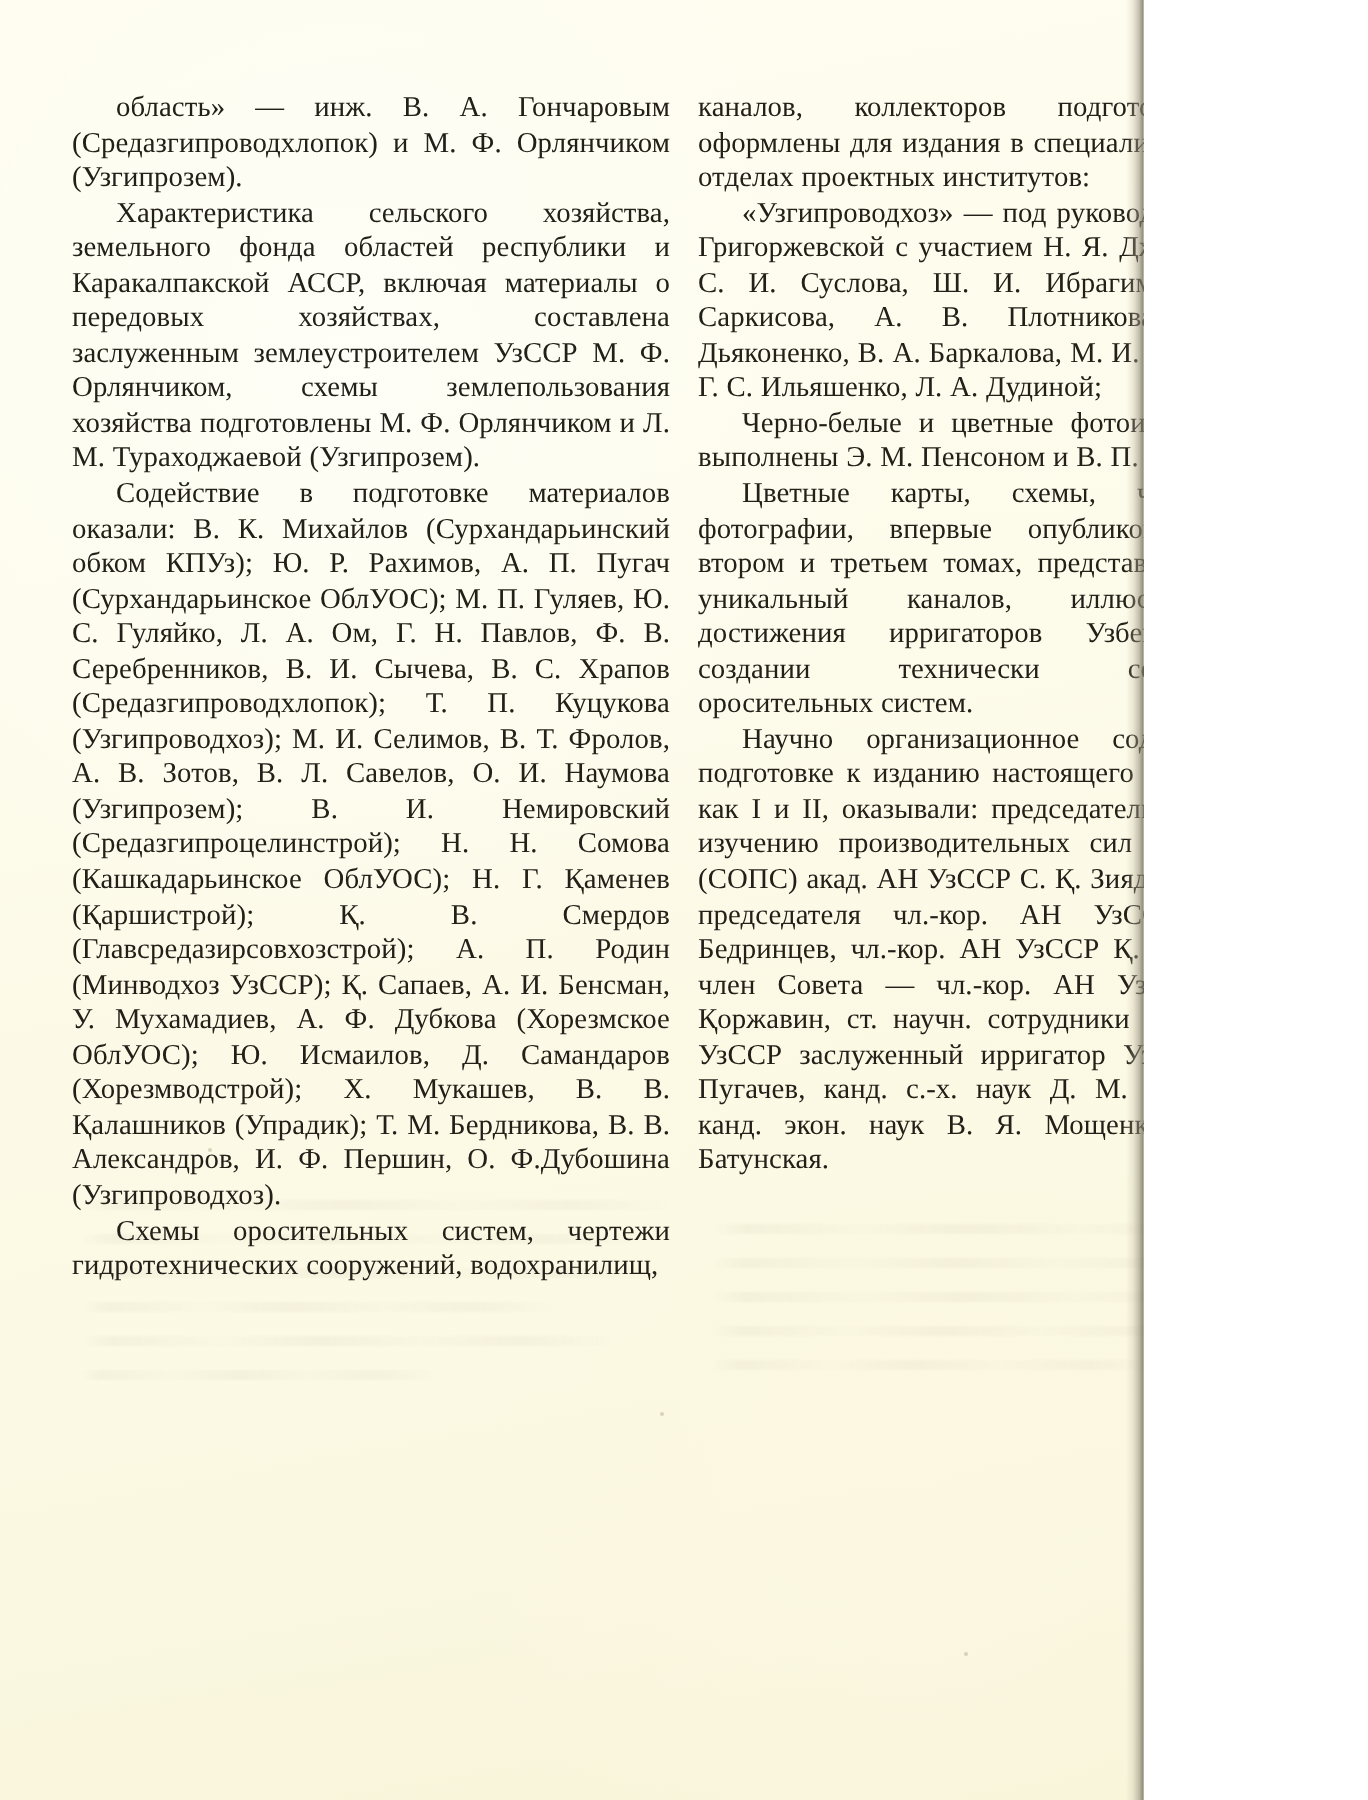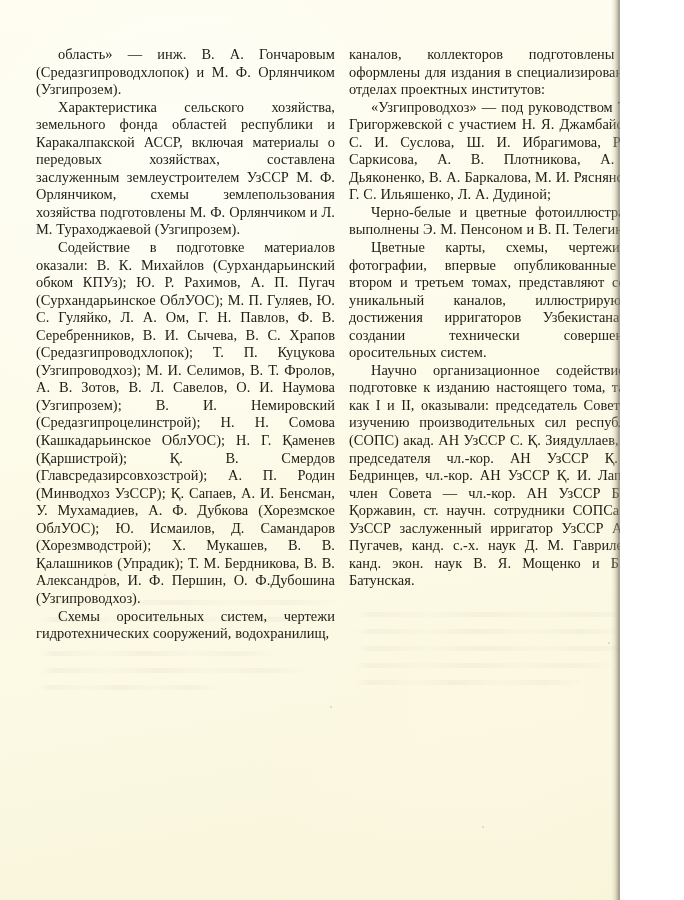--- a/index.html
+++ b/index.html
@@ -7,21 +7,21 @@
     padding: 0;
     background: #ffffff;
   }
 
   body {
     font-family: "Liberation Serif", "DejaVu Serif", serif;
   }
 
   .page {
     position: relative;
-    width: 620px;
+    width: 572px;
     height: 900px;
     overflow: hidden;
     background: #e5e5e5;
     box-sizing: border-box;
   }
 
   
   .paper-tone {
     position: absolute;
     inset: 0;

